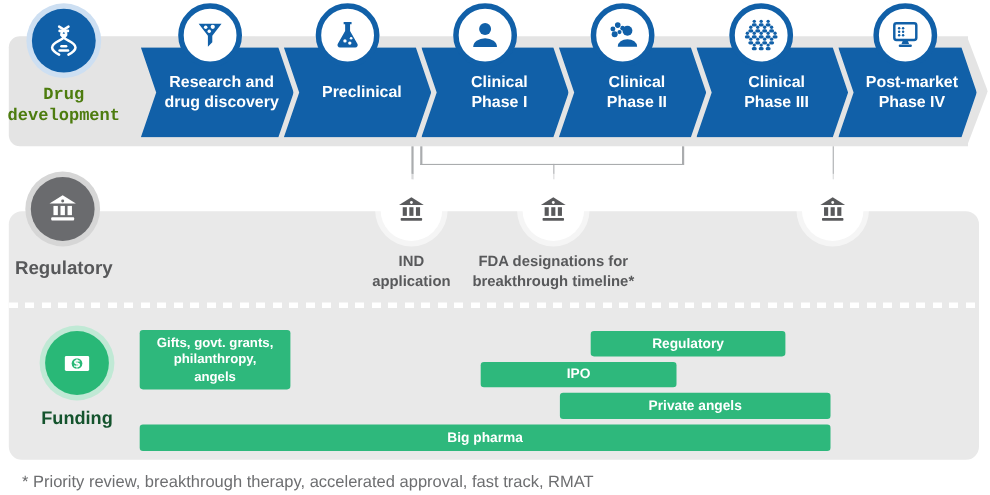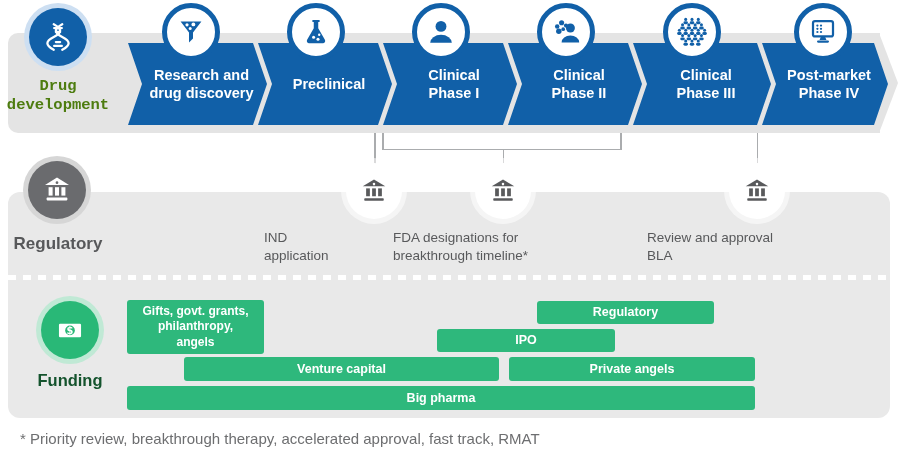--- a/index.html
+++ b/index.html
@@ -34,21 +34,21 @@
   .panel{position:absolute;left:8px;top:192px;width:882px;height:226px;background:#e9e9e9;border-radius:12px;}
   .dash-divider{position:absolute;left:8px;top:275px;width:882px;height:4.5px;
         background:repeating-linear-gradient(90deg,#fff 0 8px,rgba(0,0,0,0) 8px 15px);}
 
   
   .connector{position:absolute;background:#aaacae;}
 
   
   .milestone-circle{position:absolute;top:163px;width:56px;height:56px;background:#fff;border-radius:50%;
         box-shadow:0 0 0 5px rgba(255,255,255,.55);display:flex;align-items:center;justify-content:center;}
-  .milestone-label{position:absolute;top:229px;width:220px;text-align:left;font-weight:normal;
+  .milestone-label{position:absolute;top:229px;width:220px;text-align:center;font-weight:bold;
         font-size:13.5px;color:#58595b;white-space:pre-line;line-height:1.35;}
 
   
   .bar{position:absolute;background:#2eb87c;border-radius:3px;color:#fff;font-weight:bold;font-size:12.5px;
         display:flex;align-items:center;justify-content:center;text-align:center;white-space:pre-line;line-height:1.3;}
 
   .footnote{position:absolute;left:20px;top:430px;font-size:15px;color:#6d6e70;}
 </style>
 </head>
 <body>
@@ -210,22 +210,20 @@
       <rect x="9.5" y="16.5" width="5" height="10.5" fill="#595a5c"></rect>
         <rect x="17.5" y="16.5" width="5" height="10.5" fill="#595a5c"></rect>
       <rect x="25.5" y="16.5" width="5" height="10.5" fill="#595a5c"></rect>
         <rect x="7" y="29.5" width="26" height="3.5" rx="1" fill="#595a5c"></rect>
     </svg>
   </div>
   <div class="milestone-label" style="left:264px">IND
 application</div>
   <div class="milestone-label" style="left:393px">FDA designations for
 breakthrough timeline*</div>
-  <div class="milestone-label" style="left:647px">Review and approval
-BLA</div>
 
   <div class="legend-circle lc-reg">
     <svg viewBox="0 0 40 40" width="32" height="32">
       <path d="M20 4.5 35 13.8H5Z" fill="#fff"></path>
         <circle cx="20" cy="10.8" r="1.7" fill="#6a6b6e"></circle>
       <rect x="9.5" y="16.5" width="5" height="10.5" fill="#fff"></rect>
         <rect x="17.5" y="16.5" width="5" height="10.5" fill="#fff"></rect>
       <rect x="25.5" y="16.5" width="5" height="10.5" fill="#fff"></rect>
         <rect x="7" y="29.5" width="26" height="3.5" rx="1" fill="#fff"></rect>
     </svg>
@@ -239,18 +237,17 @@
       <text x="20" y="24.6" font-size="11.5" font-weight="bold" fill="#fff" text-anchor="middle" font-family="DejaVu Sans, sans-serif">$</text>
     </svg>
   </div>
   <div class="legend-label ll-fund">Funding</div>
 
   <div class="bar" style="left:127px;top:300px;width:137px;height:54px;font-size:12px">Gifts, govt. grants,
 philanthropy,
 angels</div>
   <div class="bar" style="left:537px;top:301px;width:177px;height:23px">Regulatory</div>
   <div class="bar" style="left:437px;top:329px;width:178px;height:23px">IPO</div>
-  <div class="bar" style="left:184px;top:357px;width:315px;height:24px">Venture capital</div>
   <div class="bar" style="left:509px;top:357px;width:246px;height:24px">Private angels</div>
   <div class="bar" style="left:127px;top:386px;width:628px;height:24px">Big pharma</div>
 
   <div class="footnote">* Priority review, breakthrough therapy, accelerated approval, fast track, RMAT</div>
 </div>
 
 </body></html>

